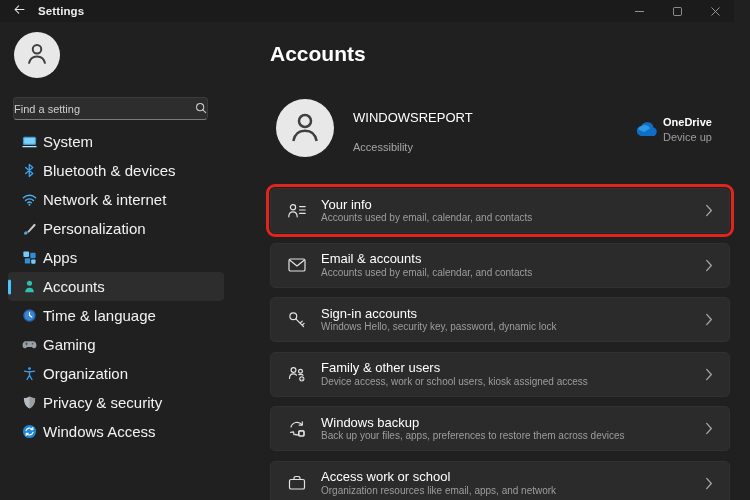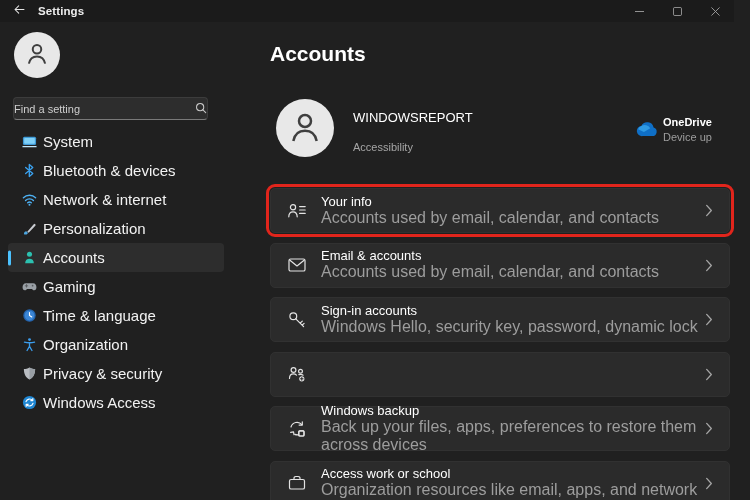--- a/index.html
+++ b/index.html
@@ -73,21 +73,21 @@
   .cards { position:absolute; left:270px; top:188px; width:460px; display:flex; flex-direction:column; gap:9.5px; }
   .card {
     height:45px; background:#2b2b2b; border:1px solid #313131; border-radius:5px;
     display:flex; align-items:center; padding:0 16px; cursor:default;
   }
   .card.highlighted { outline:3px solid #e1251c; outline-offset:1px; }
   .card-icon { width:20px; height:20px; margin-right:14px; flex:0 0 auto; display:flex; align-items:center; justify-content:center; }
   .card-icon svg { width:20px; height:20px; }
   .card-text { display:flex; flex-direction:column; gap:0; min-width:0; }
   .card-title { font-size:13px; color:#fff; line-height:1.1; }
-  .card-desc { font-size:16px; color:#9d9d9d; line-height:1.1; }
+  .card-desc { font-size:10px; color:#9d9d9d; line-height:1.1; }
   .card-chevron { margin-left:auto; width:8px; height:13px; display:flex; align-items:center; }
   .card-chevron svg { width:8px; height:13px; }
 </style>
 </head>
 <body>
 
 <div class="titlebar">
   <div class="back-btn">
     <span>
       <svg viewBox="0 0 16 16" fill="none" stroke="#e6e6e6" stroke-width="1.3" stroke-linecap="round" stroke-linejoin="round">
@@ -180,54 +180,66 @@
 
     <span class="side-icon">
           <svg viewBox="0 0 16 16">
             <path d="M2 14 c0-2.2 1.1-3.2 2.6-3.2 l1.6 1.6 c0 1.6-1.7 2.6-4.2 1.6z" fill="#4da6e0"></path>
             <path d="M5.6 11.4 L12.5 3.4 a1.15 1.15 0 0 1 1.7 1.6 L7.1 12.6z" fill="#c9ccd1"></path>
           </svg>
         </span>
     <span class="side-label">Personalization</span>
   </div>
 
+  <div class="side-item">
+
+    <span class="side-icon">
+          <svg viewBox="0 0 16 16">
+            <rect x="1.5" y="1.5" width="6" height="6" rx="1" fill="#79c9f5"></rect>
+            <rect x="8.8" y="3" width="5.7" height="5.7" rx="1" fill="#2e8fd8"></rect>
+            <rect x="3" y="8.8" width="5.7" height="5.7" rx="1" fill="#2e8fd8"></rect>
+            <rect x="9.8" y="10" width="4.6" height="4.6" rx="1" fill="#79c9f5"></rect>
+          </svg>
+        </span>
+    <span class="side-label">Apps</span>
+  </div>
 
   <div class="side-item selected">
     <span class="pill" style="background: rgb(76, 194, 255);"></span>
     <span class="side-icon">
           <svg viewBox="0 0 16 16">
             <circle cx="8" cy="4.6" r="2.7" fill="#2cc1b0"></circle>
             <path d="M3.4 14 c0-3 2-4.6 4.6-4.6 s4.6 1.6 4.6 4.6z" fill="#2cc1b0"></path>
           </svg>
         </span>
     <span class="side-label">Accounts</span>
+  </div>
+
+  <div class="side-item">
+
+    <span class="side-icon">
+          <svg viewBox="0 0 16 16">
+            <circle cx="8" cy="8" r="6.6" fill="#2565ae"></circle>
+            <circle cx="8" cy="8" r="5.2" fill="#3b86d6"></circle>
+            <path d="M8 4.8 V8 l2.4 1.6" stroke="#fff" stroke-width="1.2" fill="none" stroke-linecap="round"></path>
+          </svg>
+        </span>
+    <span class="side-label">Time &amp; language</span>
   </div>
 
   <div class="side-item">
 
     <span class="side-icon">
           <svg viewBox="0 0 16 16">
             <path d="M4.2 4.5 h7.6 c2.4 0 3.6 2.2 3.6 4.3 0 1.9-1 3.2-2.4 3.2 -1.1 0-1.7-.6-2.3-1.4 h-5.4 c-.6.8-1.2 1.4-2.3 1.4 -1.4 0-2.4-1.3-2.4-3.2 0-2.1 1.2-4.3 3.6-4.3z" fill="#9aa0a6"></path>
             <circle cx="11.3" cy="7.1" r="0.9" fill="#565a5e"></circle>
             <path d="M4.8 6 v2.6 M3.5 7.3 h2.6" stroke="#565a5e" stroke-width="1" stroke-linecap="round"></path>
           </svg>
         </span>
     <span class="side-label">Gaming</span>
-  </div>
-
-  <div class="side-item">
-
-    <span class="side-icon">
-          <svg viewBox="0 0 16 16">
-            <circle cx="8" cy="8" r="6.6" fill="#2565ae"></circle>
-            <circle cx="8" cy="8" r="5.2" fill="#3b86d6"></circle>
-            <path d="M8 4.8 V8 l2.4 1.6" stroke="#fff" stroke-width="1.2" fill="none" stroke-linecap="round"></path>
-          </svg>
-        </span>
-    <span class="side-label">Time &amp; language</span>
   </div>
 
   <div class="side-item">
 
     <span class="side-icon">
           <svg viewBox="0 0 16 16" fill="none" stroke="#3b9ded" stroke-width="1.4" stroke-linecap="round" stroke-linejoin="round">
             <circle cx="8" cy="2.7" r="1.5" fill="#3b9ded" stroke="none"></circle>
             <path d="M2.6 5.4 c3.6 1 7.2 1 10.8 0 M8 6.2 v3.8 M8 10 l-2.6 4.4 M8 10 l2.6 4.4"></path>
           </svg>
         </span>
@@ -342,20 +354,24 @@
     <span class="card-icon">
           <svg viewBox="0 0 20 20" fill="none" stroke="#e3e3e3" stroke-width="1.2" stroke-linecap="round">
             <circle cx="6.5" cy="6" r="2.4"></circle>
             <path d="M2.5 14.5 c0-3 1.8-4.6 4-4.6 1.2 0 2.2.4 3 1.2"></path>
             <circle cx="13.5" cy="7.2" r="1.9"></circle>
             <path d="M11.9 10.6 c.5-.2 1-.3 1.6-.3 1 0 1.9.3 2.6.9"></path>
             <circle cx="14.8" cy="14.8" r="2.6" fill="#e3e3e3" stroke="none"></circle>
             <path d="M14.8 13.5 v2.6 M13.5 14.8 h2.6" stroke="#2b2b2b" stroke-width="1.1"></path>
           </svg>
         </span>
+    <span class="card-text">
+      <span class="card-title">Family &amp; other users</span>
+      <span class="card-desc">Device access, work or school users, kiosk assigned access</span>
+    </span>
     <span class="card-chevron">
       <svg viewBox="0 0 8 14" fill="none" stroke="#a6a6a6" stroke-width="1.4" stroke-linecap="round" stroke-linejoin="round">
             <path d="M1.5 1.5 L6.5 7 L1.5 12.5"></path>
           </svg>
     </span>
   </div>
 
   <div class="card">
     <span class="card-icon">
           <svg viewBox="0 0 20 20" fill="none" stroke="#e3e3e3" stroke-width="1.2" stroke-linecap="round" stroke-linejoin="round">

